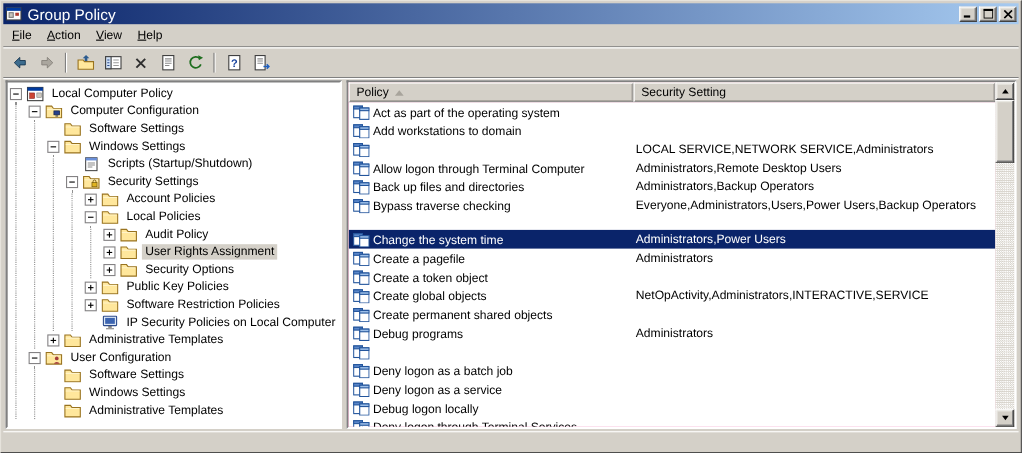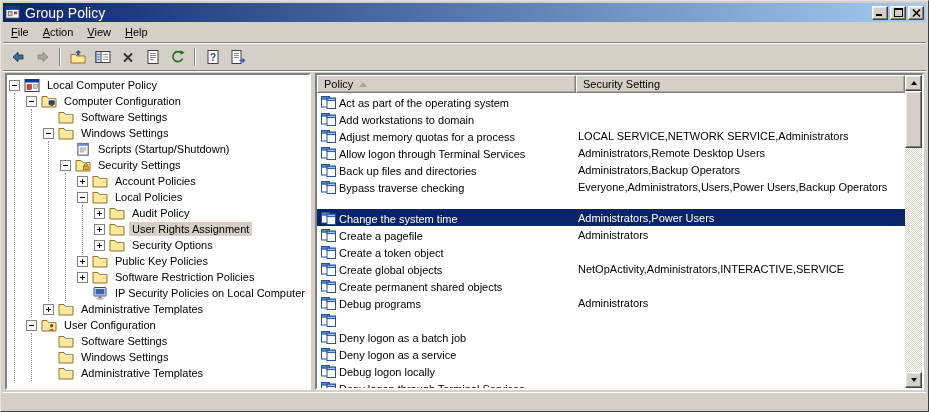--- a/index.html
+++ b/index.html
@@ -468,35 +468,34 @@
             <div class="lrow">
               <div class="lcell-policy">
                 <span class="nicon">
                   <svg width="15" height="14" viewBox="0 0 15 14">
                     <rect x="0.5" y="1.5" width="8" height="10.5" fill="#fff" stroke="#23559c"></rect>
                     <rect x="0.5" y="1.5" width="8" height="2.6" fill="#5b87c9" stroke="#23559c"></rect>
                     <rect x="6" y="3.2" width="8.5" height="10.3" fill="#fff" stroke="#23559c"></rect>
                     <rect x="6" y="3.2" width="8.5" height="2.4" fill="#9dbfe8" stroke="#23559c"></rect>
                   </svg>
                 </span>
-                <span>Adjust memory quotas for a process</span>
               </div>
               <div class="lcell-setting">LOCAL SERVICE,NETWORK SERVICE,Administrators</div>
             </div>
             <div class="lrow">
               <div class="lcell-policy">
                 <span class="nicon">
                   <svg width="15" height="14" viewBox="0 0 15 14">
                     <rect x="0.5" y="1.5" width="8" height="10.5" fill="#fff" stroke="#23559c"></rect>
                     <rect x="0.5" y="1.5" width="8" height="2.6" fill="#5b87c9" stroke="#23559c"></rect>
                     <rect x="6" y="3.2" width="8.5" height="10.3" fill="#fff" stroke="#23559c"></rect>
                     <rect x="6" y="3.2" width="8.5" height="2.4" fill="#9dbfe8" stroke="#23559c"></rect>
                   </svg>
                 </span>
-                <span>Allow logon through Terminal Services</span>
+                <span>Allow logon through Terminal Computer</span>
               </div>
               <div class="lcell-setting">Administrators,Remote Desktop Users</div>
             </div>
             <div class="lrow">
               <div class="lcell-policy">
                 <span class="nicon">
                   <svg width="15" height="14" viewBox="0 0 15 14">
                     <rect x="0.5" y="1.5" width="8" height="10.5" fill="#fff" stroke="#23559c"></rect>
                     <rect x="0.5" y="1.5" width="8" height="2.6" fill="#5b87c9" stroke="#23559c"></rect>
                     <rect x="6" y="3.2" width="8.5" height="10.3" fill="#fff" stroke="#23559c"></rect>

